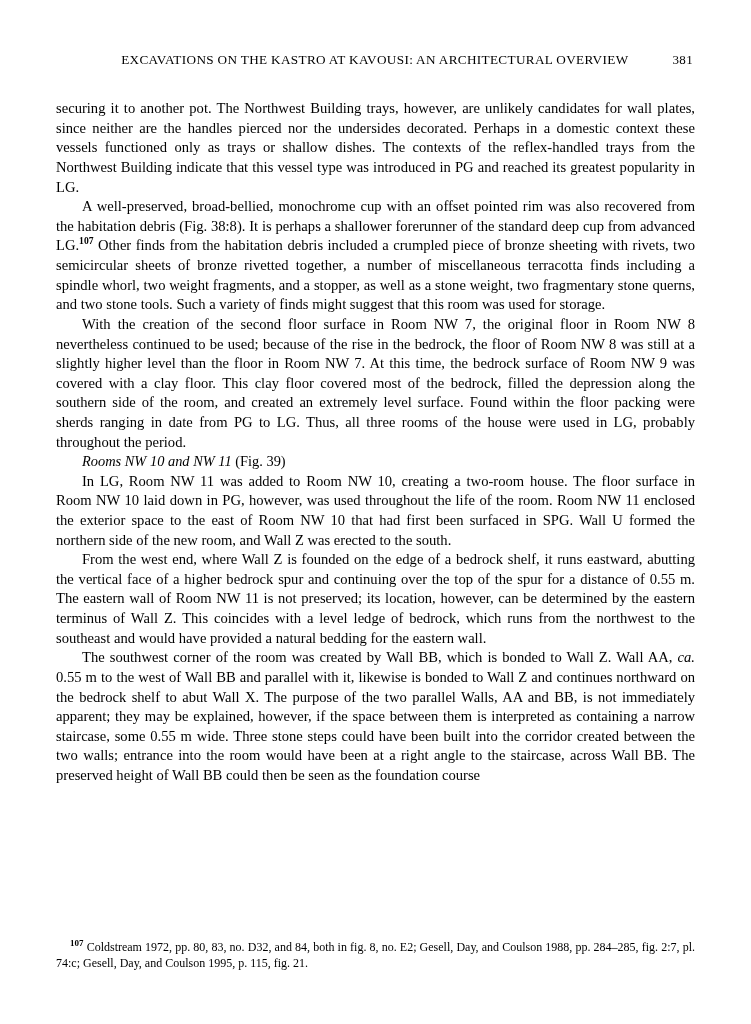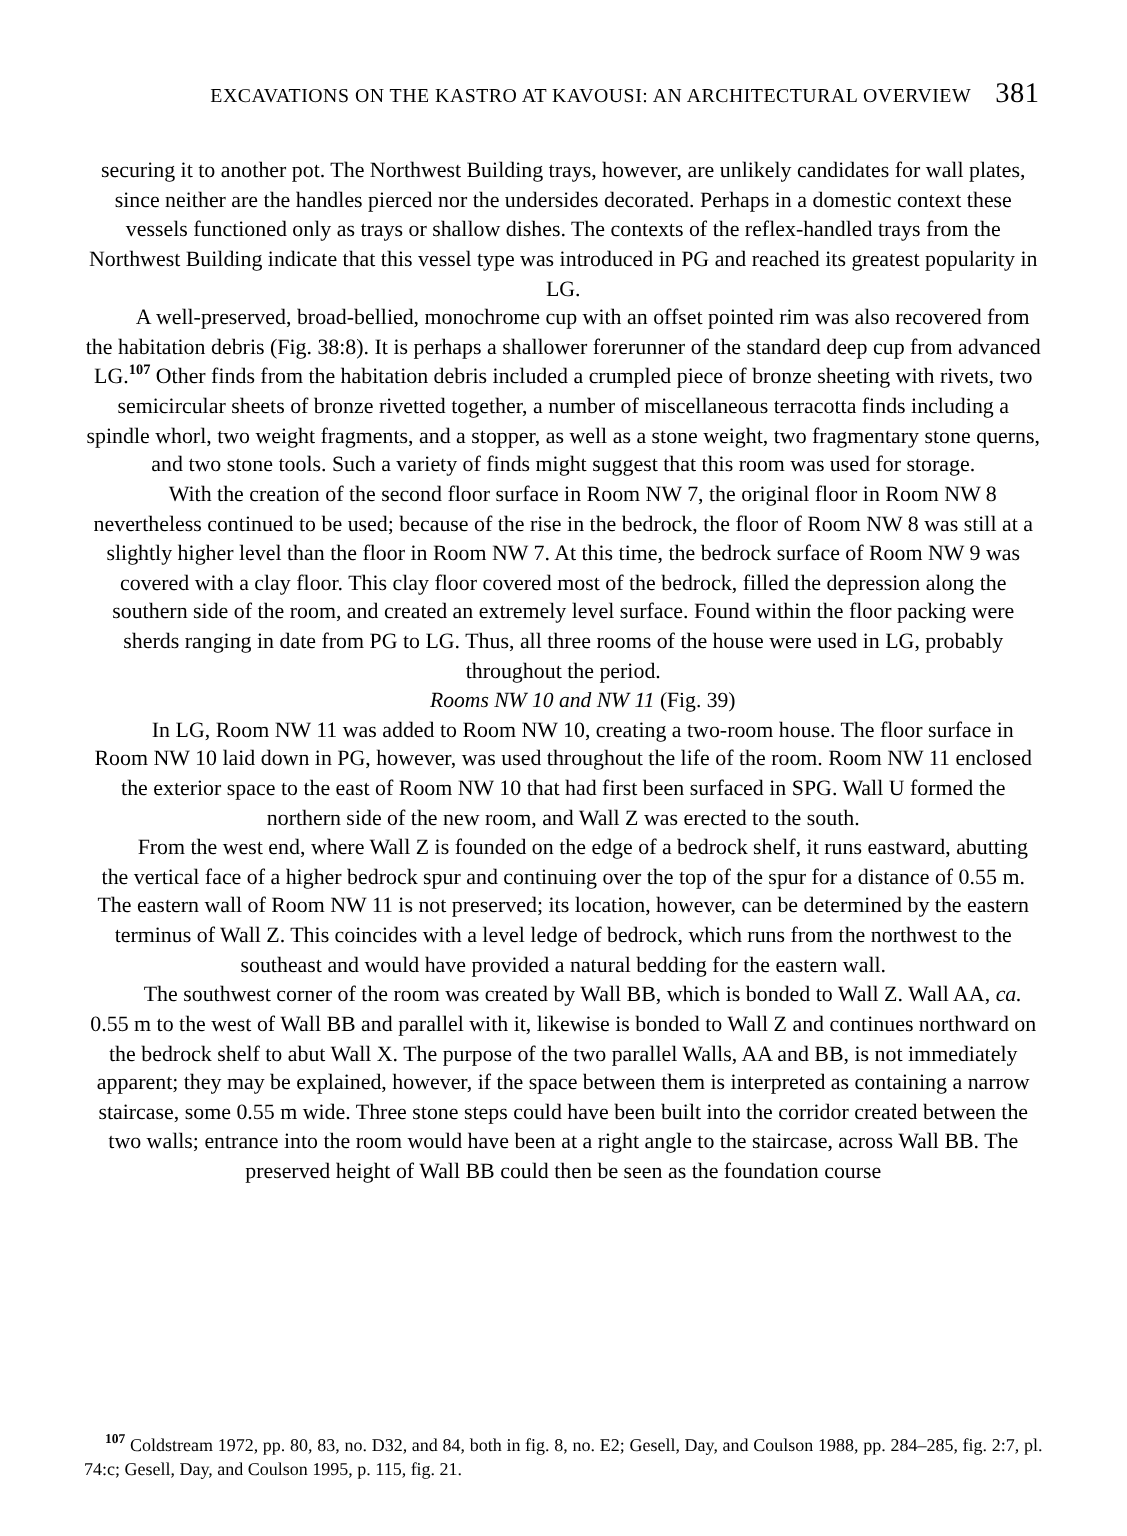--- a/index.html
+++ b/index.html
@@ -23,41 +23,40 @@
   }
   .running-head {
     display: flex;
     justify-content: flex-end;
     align-items: baseline;
     font-variant: small-caps;
     font-size: 13.2px;
     letter-spacing: 0.35px;
     margin: 0 0 26px 0;
     padding-right: 2px;
+    gap: 44px;
   }
   .running-head .rh-title {
     white-space: nowrap;
   }
   .running-head .rh-page {
-    margin-left: 16px;
     font-variant: normal;
-    font-size: 19px;
+    font-size: 13px;
   }
   .body-text {
     font-size: 14.6px;
     line-height: 1.345;
     text-align: justify;
     text-justify: inter-word;
     hyphens: none;
     margin-top: 31px;
   }
   .body-text p {
     margin: 0;
     text-indent: 26px;
-    text-align: center;
   }
   .body-text p.noindent {
     text-indent: 0;
   }
   .section-head {
     font-style: italic;
     font-size: 14.4px;
     margin: 19px 0 1px 0;
     text-indent: 0;
     text-align: left;
@@ -68,21 +67,21 @@
   sup {
     font-size: 9.6px;
     vertical-align: super;
     line-height: 0;
     font-weight: bold;
   }
   .footnote-zone {
     position: absolute;
     left: 56px;
     right: 56px;
-    bottom: 36px;
+    bottom: 52px;
   }
   .footnote {
     font-size: 12.0px;
     line-height: 1.32;
     text-align: justify;
     margin: 0;
     text-indent: 14px;
   }
   .footnote sup {
     font-size: 9px;

